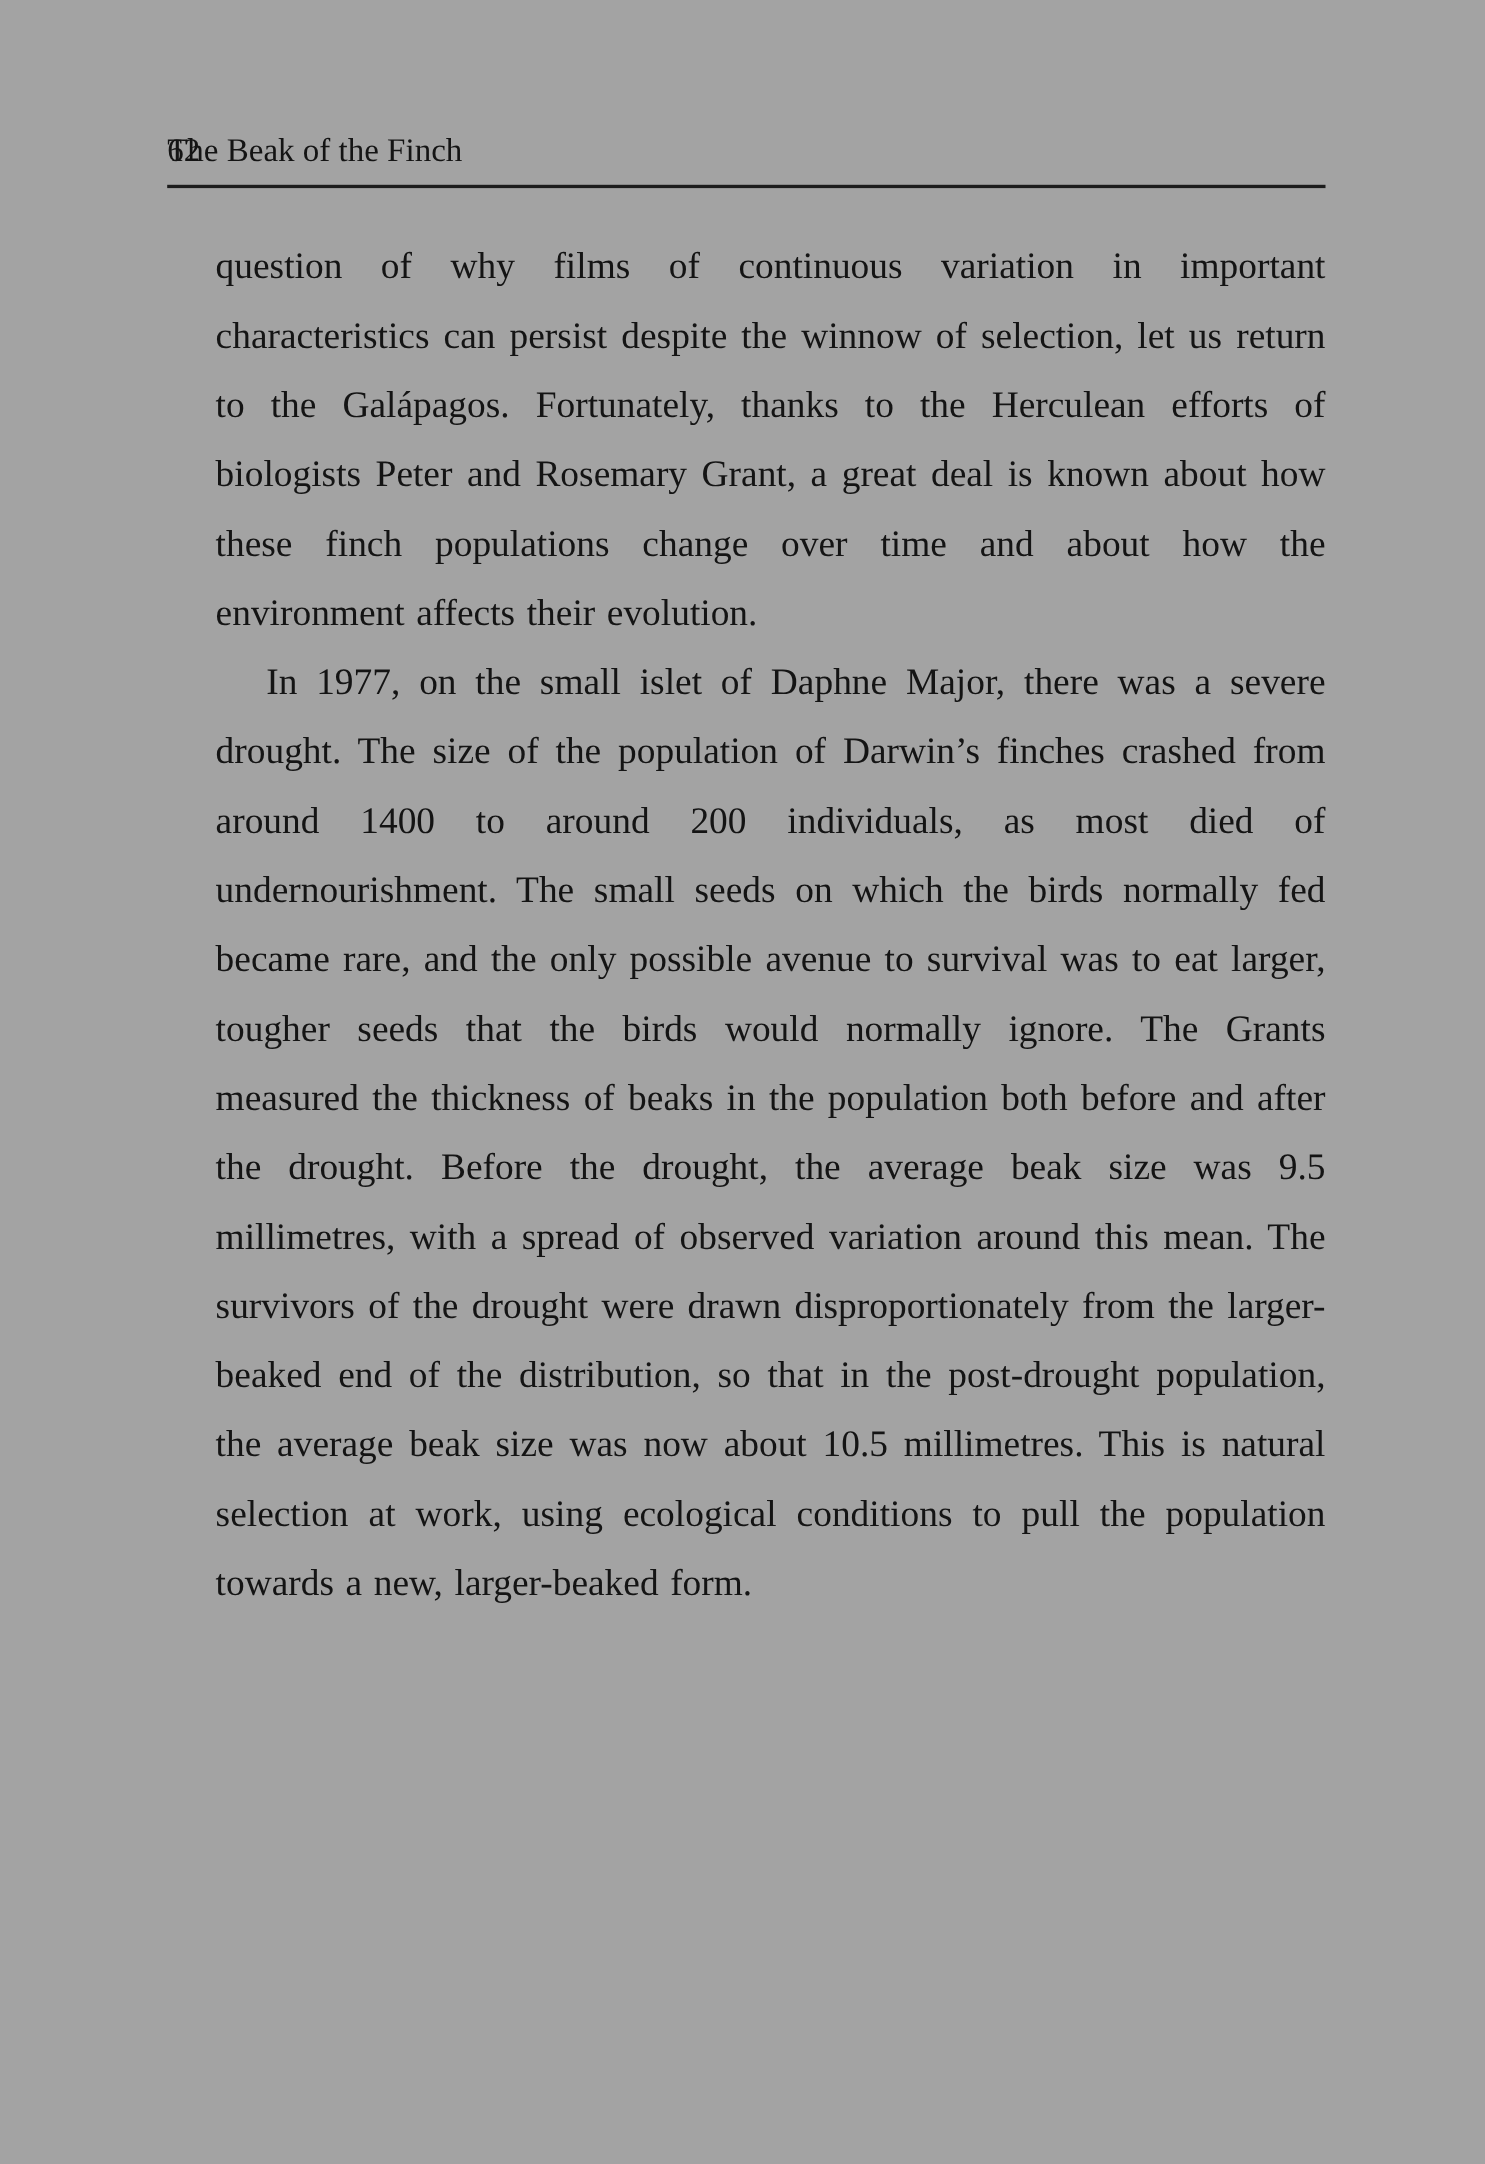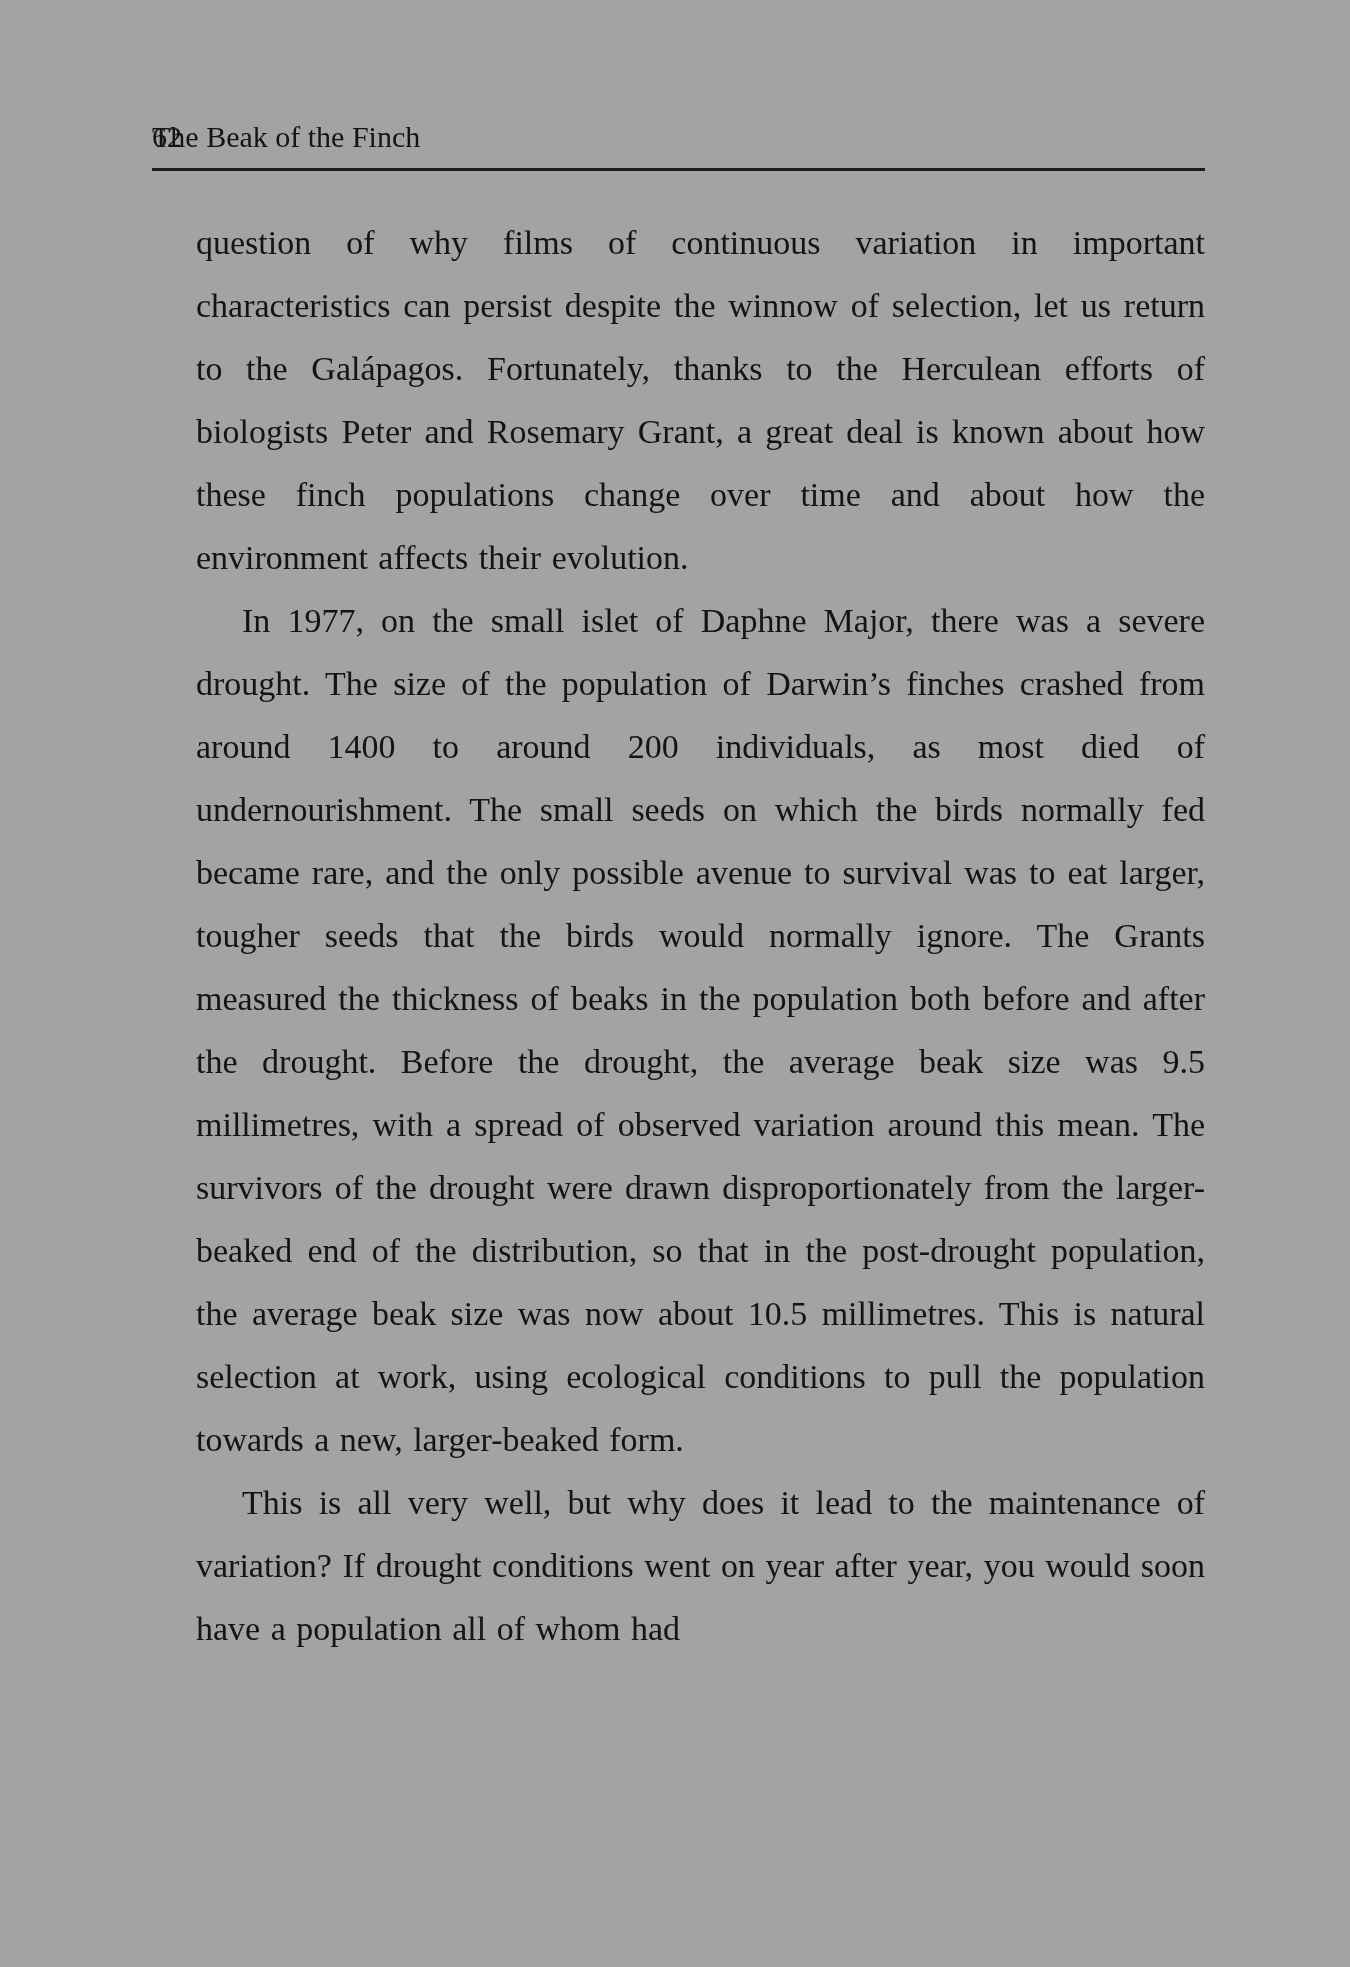--- a/index.html
+++ b/index.html
@@ -66,16 +66,15 @@
   <div class="running-header">
     <span class="page-number">62</span>
     <span class="running-title">The Beak of the Finch</span>
   </div>
 
   <hr class="header-rule">
 
   <div class="body-text">
     <p>question of why films of continuous variation in important characteristics can persist despite the winnow of selection, let us return to the Galápagos. Fortunately, thanks to the Herculean efforts of biologists Peter and Rosemary Grant, a great deal is known about how these finch populations change over time and about how the environment affects their evolution.</p>
     <p class="indent">In 1977, on the small islet of Daphne Major, there was a severe drought. The size of the population of Darwin’s finches crashed from around 1400 to around 200 individuals, as most died of undernourishment. The small seeds on which the birds normally fed became rare, and the only possible avenue to survival was to eat larger, tougher seeds that the birds would normally ignore. The Grants measured the thickness of beaks in the population both before and after the drought. Before the drought, the average beak size was 9.5 millimetres, with a spread of observed variation around this mean. The survivors of the drought were drawn disproportionately from the larger-beaked end of the distribution, so that in the post-drought population, the average beak size was now about 10.5 millimetres. This is natural selection at work, using ecological conditions to pull the population towards a new, larger-beaked form.</p>
-    <p class="indent">This is all very well, but why does it lead to the maintenance of variation? If drought conditions went on year after year, you would soon have a population all of whom had</p>
   </div>
 
 </div>
 
 </body></html>

